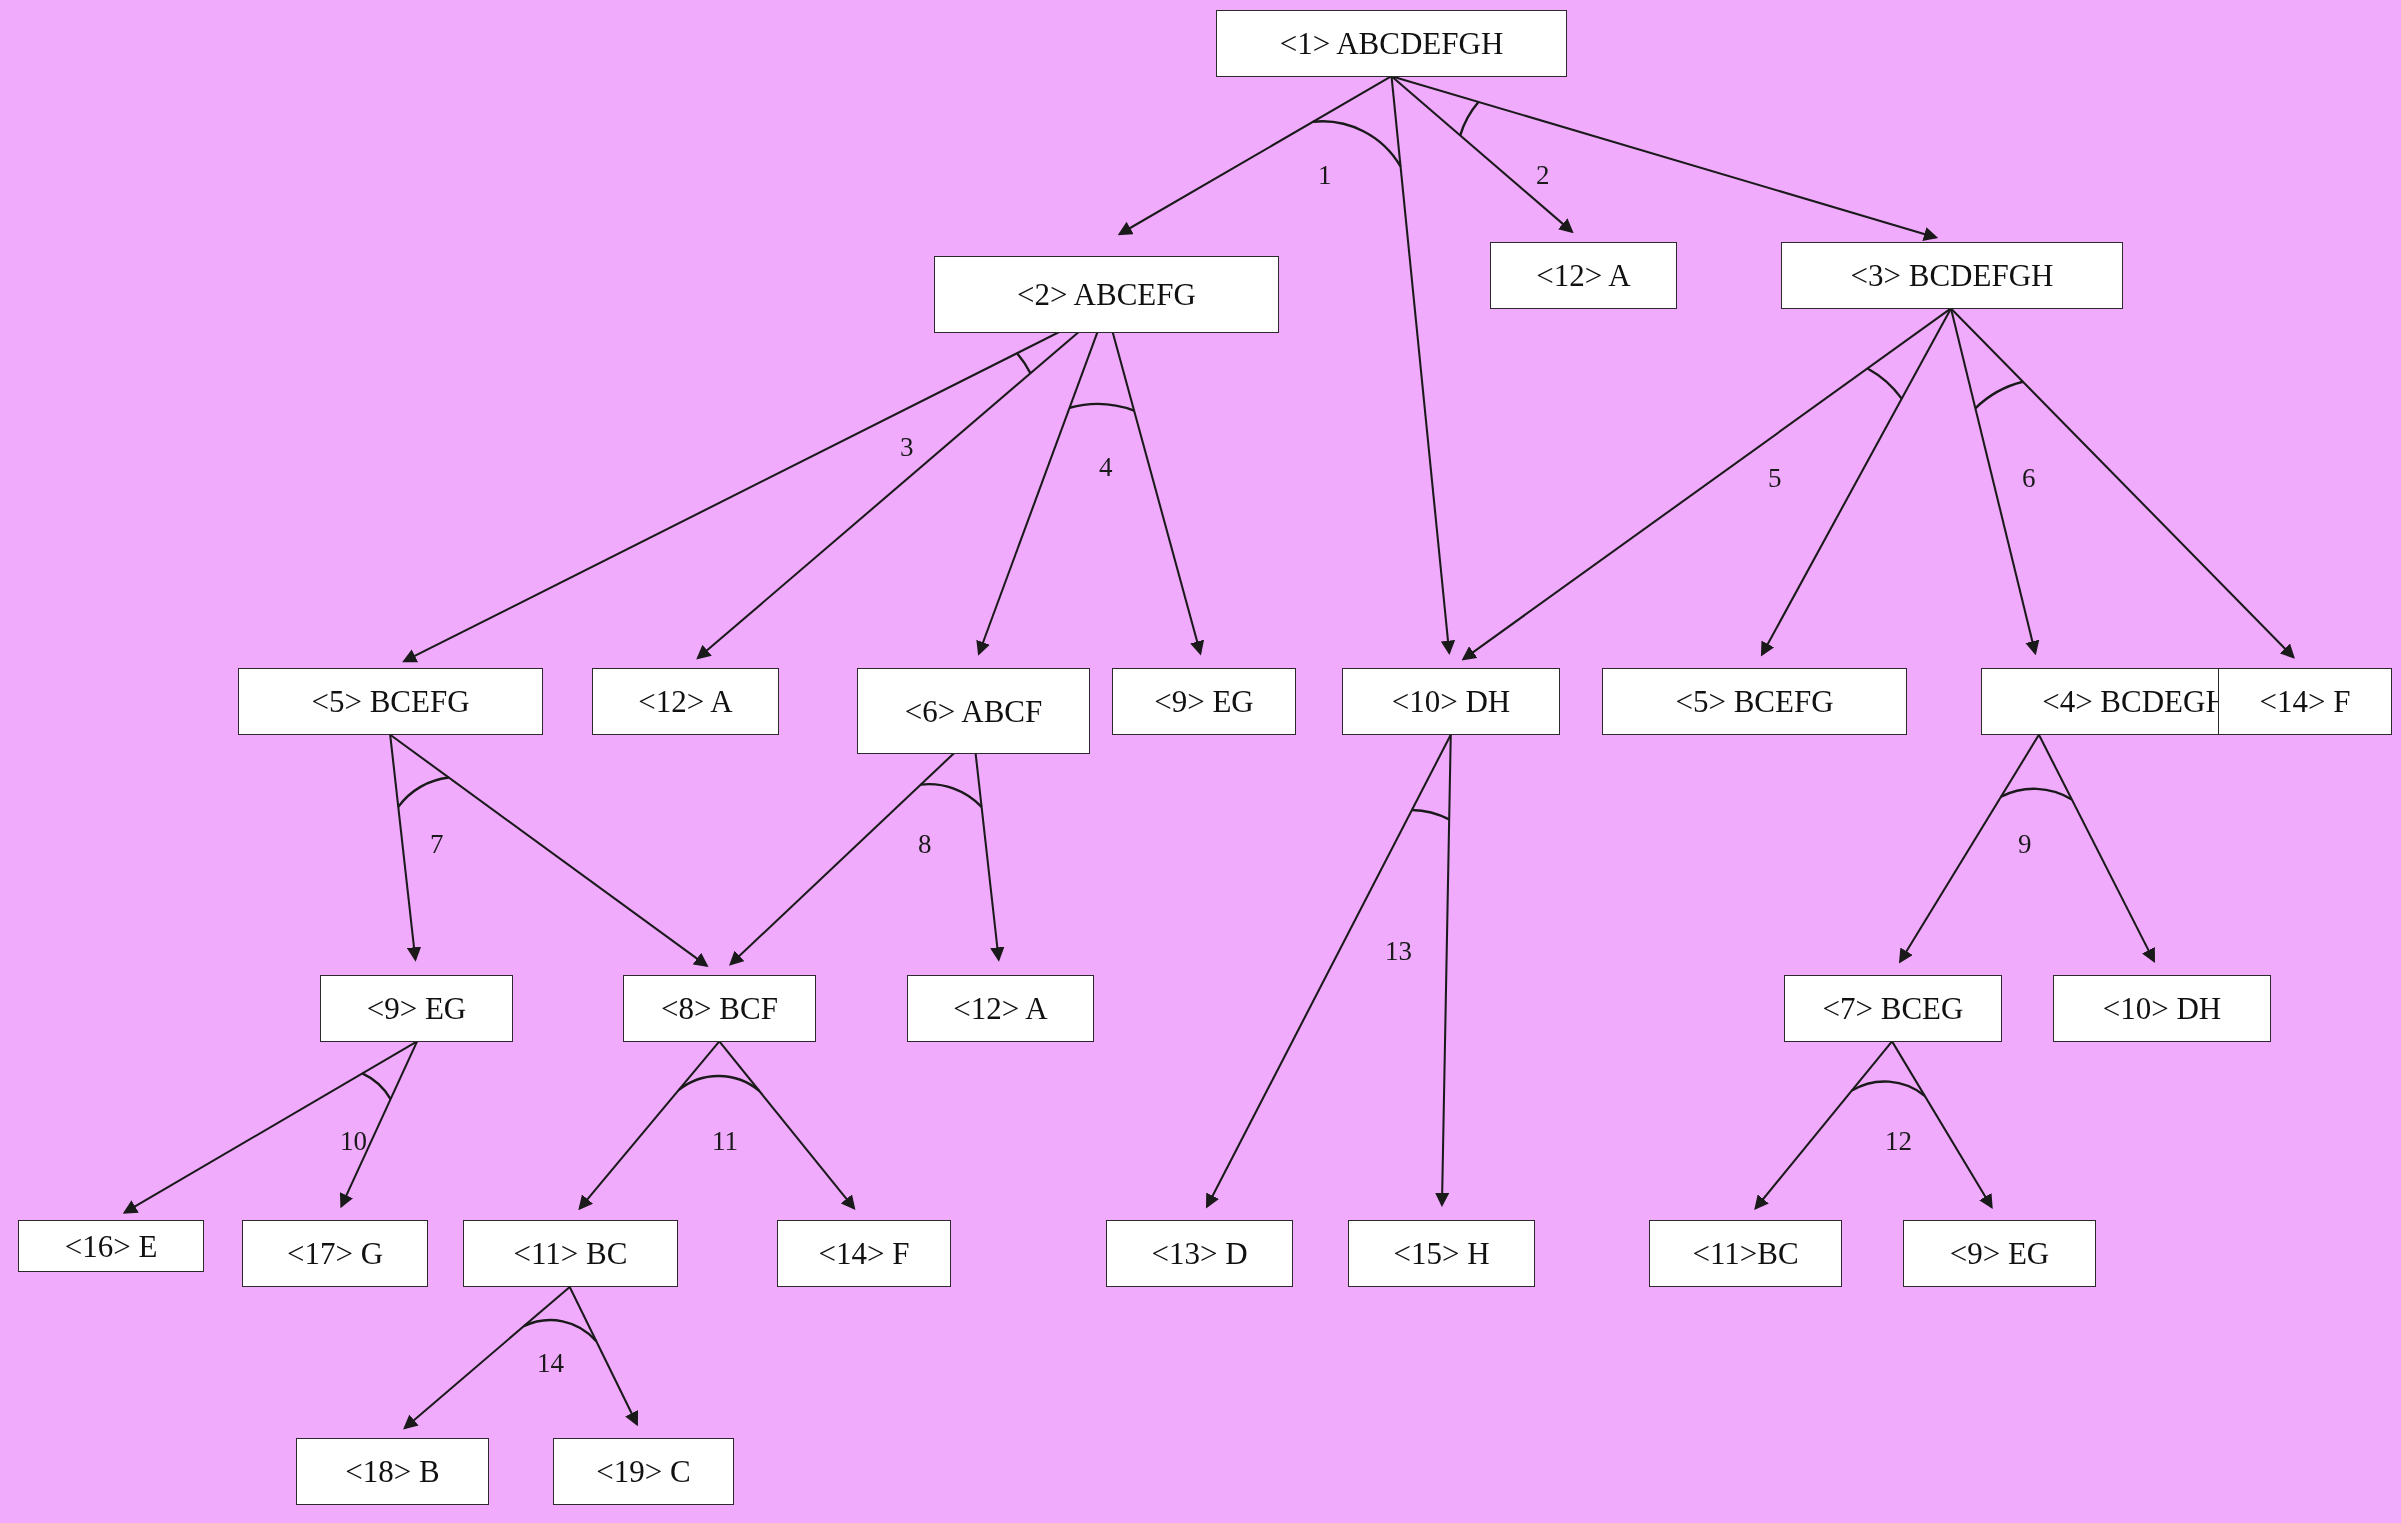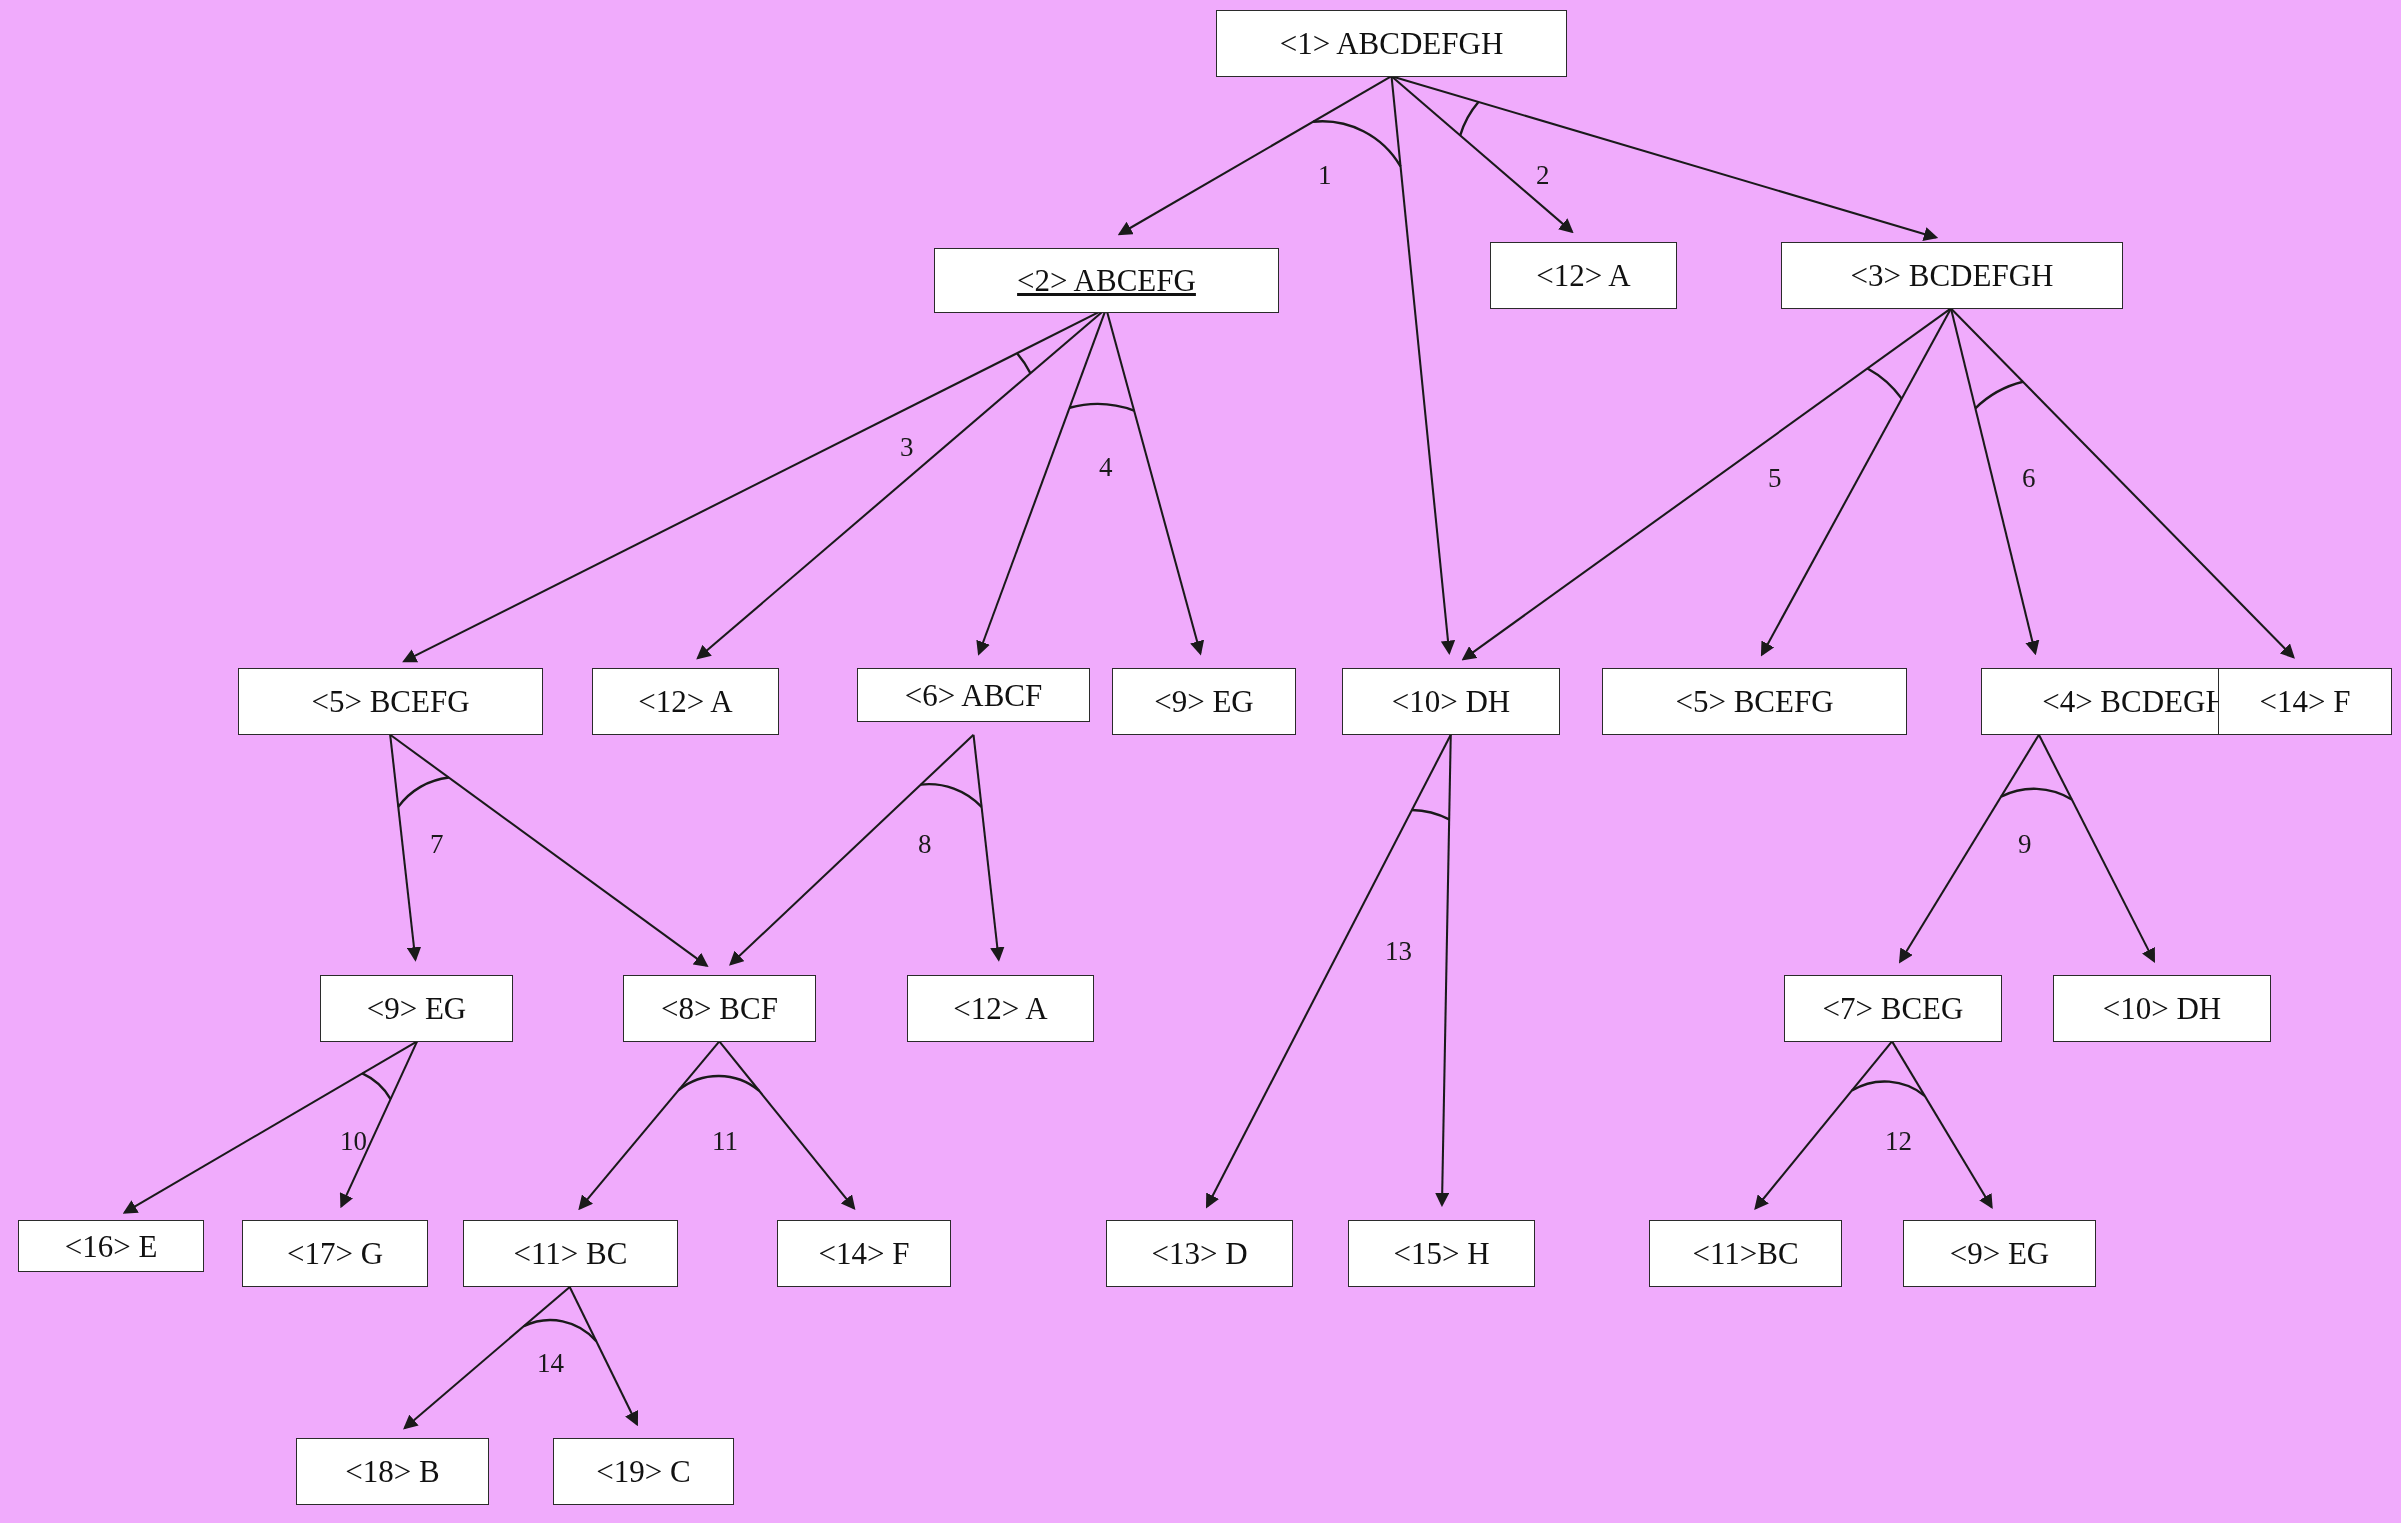--- a/index.html
+++ b/index.html
@@ -80,26 +80,26 @@
         <path d="M 3310.353017866858 1317.349184801882 A 120 120 0 0 1 3427.418623675102 1321.9514534604725" fill="none" stroke="#1a1a1a" stroke-width="4"></path>
         <path d="M 599.3682474549346 1775.0177840975086 A 105 105 0 0 1 646.1624819871753 1817.4110686161478" fill="none" stroke="#1a1a1a" stroke-width="4"></path>
         <path d="M 1122.646894285021 1802.5515930975102 A 105 105 0 0 1 1255.9625470091714 1803.694200479978" fill="none" stroke="#1a1a1a" stroke-width="4"></path>
         <path d="M 3063.5399465415103 1803.2899827426154 A 105 105 0 0 1 3184.11143852005 1811.9830663030043" fill="none" stroke="#1a1a1a" stroke-width="4"></path>
         <path d="M 2335.722930609513 1339.372257157979 A 140 140 0 0 1 2397.3852631279055 1354.9755805527868" fill="none" stroke="#1a1a1a" stroke-width="4"></path>
         <path d="M 866.4826899166358 2192.9720599003113 A 100 100 0 0 1 986.5015247772983 2217.7990301577515" fill="none" stroke="#1a1a1a" stroke-width="4"></path>
       </g>
   </svg>
   <div id="node-layer">
       <div class="node" style="left: 1216px; top: 9.7px; width: 351px; height: 67px;">&lt;1&gt; ABCDEFGH</div>
-      <div class="node" style="left: 934px; top: 248px; width: 345px; height: 65px; text-decoration: underline;">&lt;2&gt; ABCEFG</div>
+      <div class="node" style="left: 934px; top: 256px; width: 345px; height: 77px;">&lt;2&gt; ABCEFG</div>
       <div class="node" style="left: 1490px; top: 242px; width: 187px; height: 67px;">&lt;12&gt; A</div>
       <div class="node" style="left: 1781px; top: 242px; width: 342px; height: 67px;">&lt;3&gt; BCDEFGH</div>
       <div class="node" style="left: 238px; top: 668px; width: 305px; height: 67px;">&lt;5&gt; BCEFG</div>
       <div class="node" style="left: 592px; top: 668px; width: 187px; height: 67px;">&lt;12&gt; A</div>
-      <div class="node" style="left: 857px; top: 668px; width: 233px; height: 54px;">&lt;6&gt; ABCF</div>
+      <div class="node" style="left: 857px; top: 668px; width: 233px; height: 86px;">&lt;6&gt; ABCF</div>
       <div class="node" style="left: 1112px; top: 668px; width: 184px; height: 67px;">&lt;9&gt; EG</div>
       <div class="node" style="left: 1342px; top: 668px; width: 218px; height: 67px;">&lt;10&gt; DH</div>
       <div class="node" style="left: 1602px; top: 668px; width: 305px; height: 67px;">&lt;5&gt; BCEFG</div>
       <div class="node" style="left: 1981px; top: 668px; width: 308px; height: 67px;">&lt;4&gt; BCDEGH</div>
       <div class="node" style="left: 2218px; top: 668px; width: 174px; height: 67px;">&lt;14&gt; F</div>
       <div class="node" style="left: 320px; top: 975px; width: 193px; height: 67px;">&lt;9&gt; EG</div>
       <div class="node" style="left: 623px; top: 975px; width: 193px; height: 67px;">&lt;8&gt; BCF</div>
       <div class="node" style="left: 907px; top: 975px; width: 187px; height: 67px;">&lt;12&gt; A</div>
       <div class="node" style="left: 1784px; top: 975px; width: 218px; height: 67px;">&lt;7&gt; BCEG</div>
       <div class="node" style="left: 2053px; top: 975px; width: 218px; height: 67px;">&lt;10&gt; DH</div>

